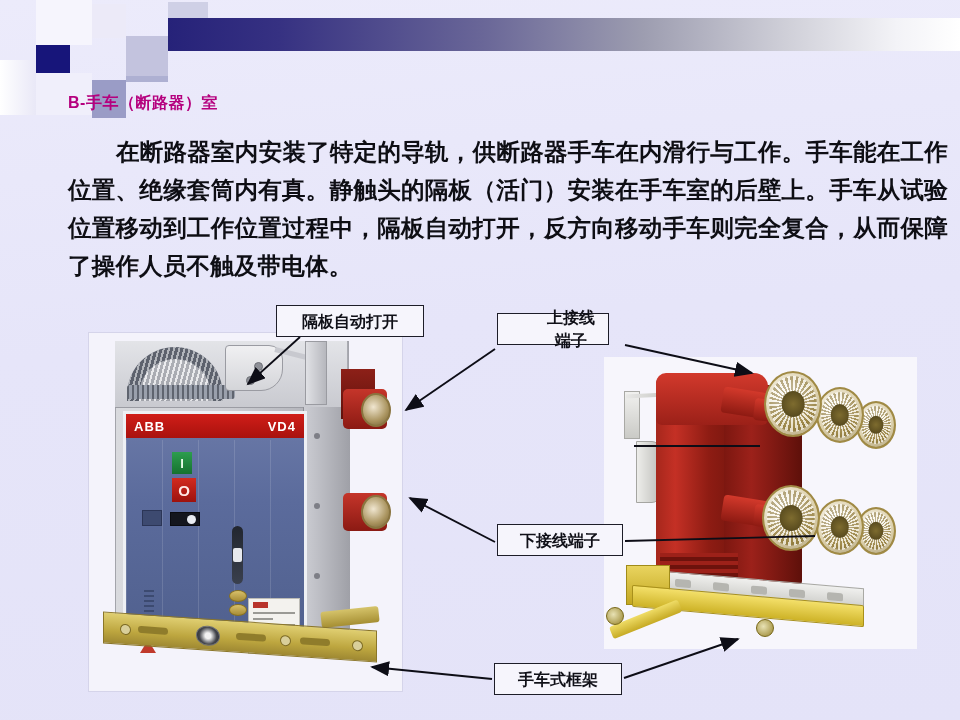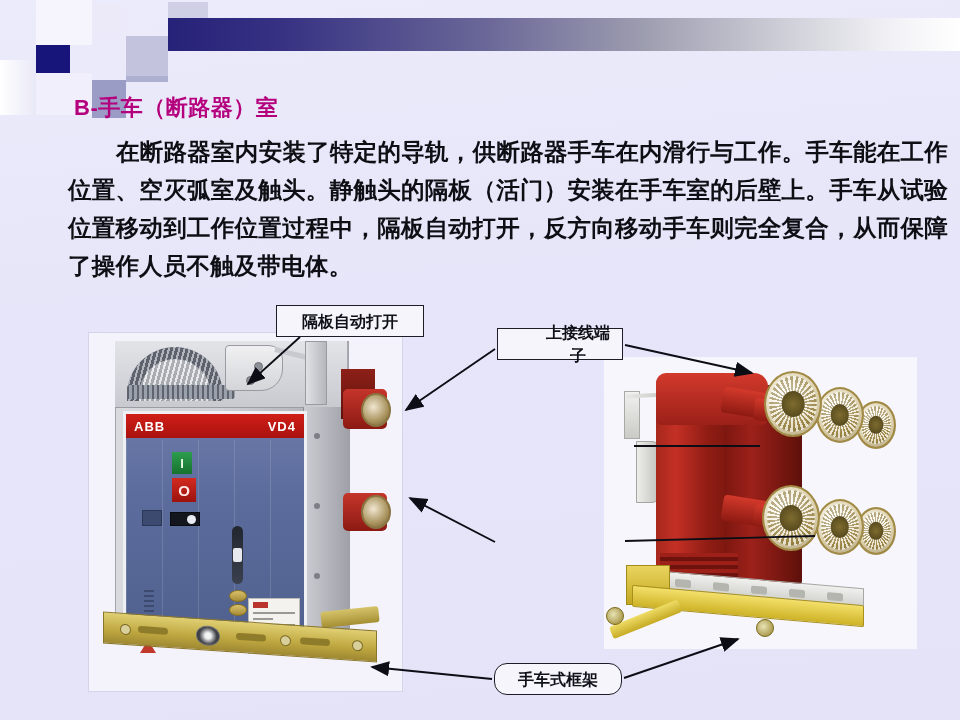--- a/index.html
+++ b/index.html
@@ -39,24 +39,24 @@
   .sq-d { left: 126px; top: 36px;  width: 42px; height: 40px; background:#c3c3de; }
   .sq-e { left: 126px; top: 76px;  width: 42px; height: 6px;  background:#aeb0d2; }
   .sq-f { left: 168px; top: 2px;   width: 40px; height: 16px; background:#cfd0e6; }
   .sq-g { left: 0px;   top: 60px;  width: 36px; height: 55px; background:linear-gradient(to right,#ffffff,#e9e8f7); }
   .sq-h { left: 36px;  top: 0px;   width: 56px; height: 45px; background:#f6f5fd; }
   .sq-i { left: 36px;  top: 73px;  width: 56px; height: 42px; background:#f0effb; }
 
   
   .title {
     position: absolute;
-    left: 74px;
+    left: 68px;
     top: 93px;
     font-family: "DejaVu Sans", "Liberation Sans", sans-serif;
-    font-size: 22px;
+    font-size: 16px;
     font-weight: bold;
     color: #b5007e;
     letter-spacing: 0.5px;
     white-space: nowrap;
   }
   .title .lat { font-family: "Liberation Sans", sans-serif; }
 
   
   .body-text {
     position: absolute;
@@ -384,24 +384,24 @@
     display: flex;
     align-items: center;
     justify-content: center;
     text-align: center;
     line-height: 23px;
     padding: 3px 8px;
     box-sizing: border-box;
     white-space: pre-line;
   }
   #label-plug      { left: 276px; top: 305px; width: 148px; height: 32px; }
-  #label-upper     { left: 497px; top: 328px; width: 126px; height: 32px; padding-left: 44px; }
+  #label-upper     { left: 497px; top: 313px; width: 112px; height: 32px; padding-left: 44px; }
   #label-bushing   { left: 482px; top: 400px; width: 150px; height: 64px; }
   #label-lower     { left: 497px; top: 524px; width: 126px; height: 32px; }
-  #label-frame     { left: 494px; top: 663px; width: 128px; height: 32px; border-radius: 13px; }
+  #label-frame     { left: 494px; top: 663px; width: 128px; height: 32px; }
 
   
   svg.arrows {
     position: absolute;
     left: 0; top: 0;
     width: 960px; height: 720px;
     pointer-events: none;
   }
 
   
@@ -437,21 +437,21 @@
     <div class="hdr-sq sq-f"></div>
     <div class="hdr-sq sq-c"></div>
     <div class="hdr-sq sq-a"></div>
     <div class="hdr-bar"></div>
   </div>
 
   <div class="title">
     <span class="lat">B-</span><span>手车（断路器）室</span>
   </div>
 
-  <div class="body-text">在断路器室内安装了特定的导轨，供断路器手车在内滑行与工作。手车能在工作位置、空灭弧室及触头。静触头的隔板（活门）安装在手车室的后壁上。手车从试验位置移动到工作位置过程中，隔板自动打开，反方向移动手车则完全复合，从而保障了操作人员不触及带电体。</div>
+  <div class="body-text">在断路器室内安装了特定的导轨，供断路器手车在内滑行与工作。手车能在工作位置、绝缘套筒内有真。静触头的隔板（活门）安装在手车室的后壁上。手车从试验位置移动到工作位置过程中，隔板自动打开，反方向移动手车则完全复合，从而保障了操作人员不触及带电体。</div>
 
   <div class="photo" id="photo-left">
     <div class="lp-body"></div>
     <div class="lp-topcap"></div>
 
     <div class="lp-hose"></div>
     <div class="lp-hose-tail"></div>
 
     <div class="lp-lever">
       <span class="pin p1"></span>
@@ -569,16 +569,17 @@
 
     <path d="M625,541 L815,536" stroke="#0d0d16" stroke-width="1.9" fill="none"></path>
 
     <path d="M492,679 L372,667" stroke="#0d0d16" stroke-width="1.9" fill="none" marker-end="url(#ah)"></path>
 
     <path d="M624,678 L738,639" stroke="#0d0d16" stroke-width="1.9" fill="none" marker-end="url(#ah)"></path>
   </svg>
 
   <div class="label" id="label-plug">隔板自动打开</div>
   <div class="label" id="label-upper">上接线端子</div>
+  <div class="label" id="label-lower">下接线端子</div>
   <div class="label" id="label-frame">手车式框架</div>
 
 
 </div>
 
 </body></html>

